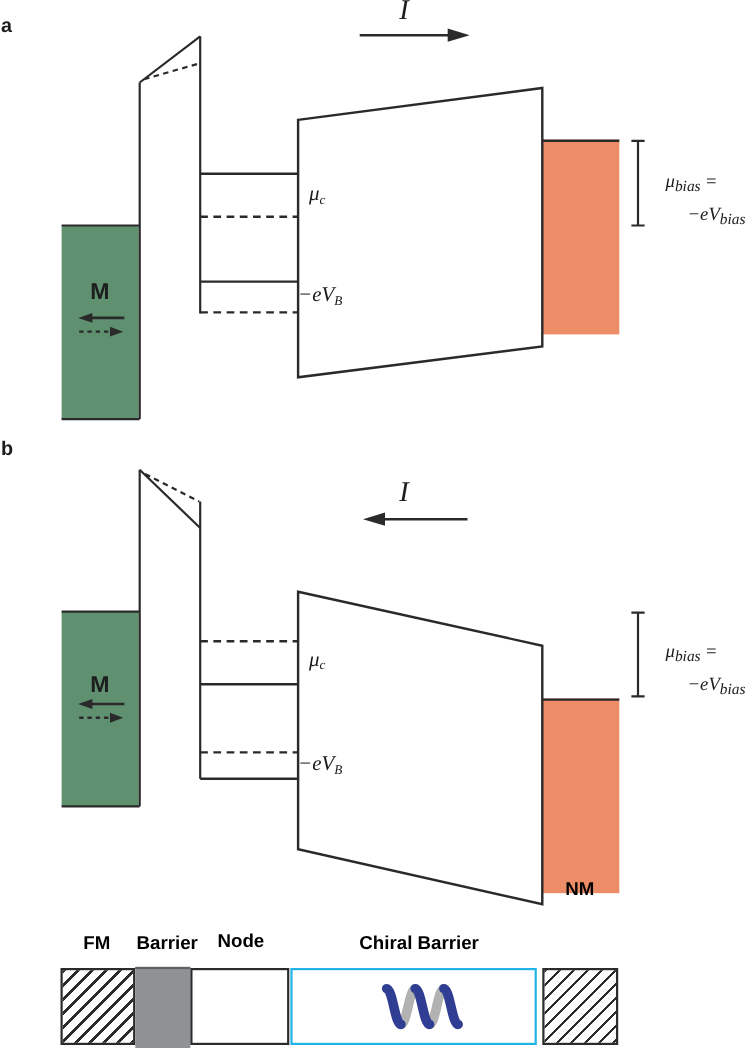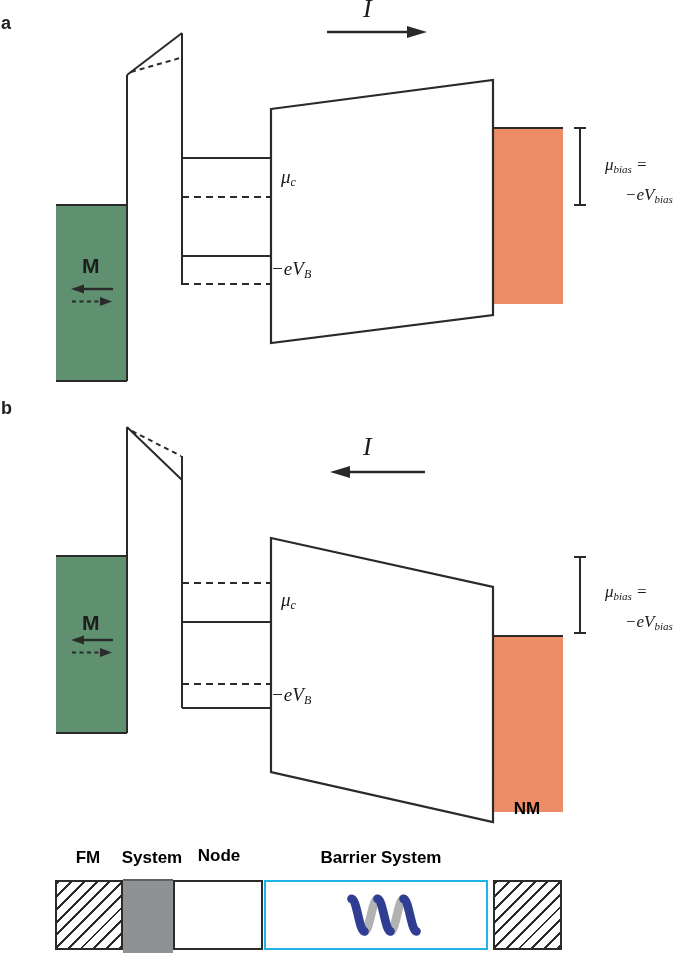--- a/index.html
+++ b/index.html
@@ -12,21 +12,21 @@
           font-family:"Liberation Sans",sans-serif;color:#222;}
   .draw{position:absolute;left:0;top:0;}
   .lbl{position:absolute;white-space:nowrap;line-height:1;}
   .panel-letter{font-weight:bold;font-size:18px;color:#1d1d1d;}
   .current{font-family:"Liberation Serif",serif;font-style:italic;font-size:26px;color:#1d1d1d;}
   .mag{font-weight:bold;font-size:21px;color:#1d1d1d;letter-spacing:.5px;}
   .math{font-family:"Liberation Serif",serif;font-style:italic;font-size:19px;color:#1a1a1a;}
   .math sub{font-size:12px;font-style:italic;vertical-align:-0.28em;}
   .math .eq{margin-left:5px;font-style:normal;}
   .bias{font-size:17px;}
-  .bias sub{font-size:11px;}
+  .bias sub{font-size:14px;}
   .legend-label{font-size:17px;font-weight:700;color:#000000;transform:translateX(-50%);}
   .box{position:absolute;box-sizing:border-box;background:#fff;}
   .bordered{border:2.5px solid var(--hatch-black);}
   .hatch{background:repeating-linear-gradient(135deg,var(--hatch-black) 0 2px,transparent 2px 9px);}
   .graybox{background:var(--barrier-gray);border-top:2px solid #5e6264;}
   .chiralbox{border:2.5px solid var(--chiral-cyan);}
 </style>
 </head>
 <body>
 
@@ -115,23 +115,23 @@
 
   <span class="lbl panel-letter" style="left:1px;top:399px">b</span>
   <span class="lbl current" style="left:363px;top:434px">I</span>
   <span class="lbl mag" style="left:82px;top:612px">M</span>
   <span class="lbl math" style="left:281px;top:590px"><span>μ</span><sub>c</sub></span>
   <span class="lbl math" style="left:271px;top:685px"><span>−eV</span><sub>B</sub></span>
   <span class="lbl math bias" style="left:605px;top:583px"><span>μ</span><sub>bias</sub><span class="eq">=</span></span>
   <span class="lbl math bias" style="left:625px;top:613px"><span>−eV</span><sub>bias</sub></span>
 
   <span class="lbl legend-label" style="left:88px;top:849px">FM</span>
-  <span class="lbl legend-label" style="left:152px;top:849px">System</span>
+  <span class="lbl legend-label" style="left:152px;top:849px">Barrier</span>
   <span class="lbl legend-label" style="left:219px;top:847px">Node</span>
-  <span class="lbl legend-label" style="left:381px;top:849px">Barrier System</span>
+  <span class="lbl legend-label" style="left:381px;top:849px">Chiral Barrier</span>
   <span class="lbl legend-label" style="left:527px;top:800px">NM</span>
 
   <div class="box bordered hatch" style="left:55px;top:880px;width:68px;height:70px"></div>
   <div class="box graybox" style="left:123px;top:879px;width:50px;height:74px"></div>
   <div class="box bordered" style="left:173px;top:880px;width:90px;height:70px"></div>
   <div class="box chiralbox" style="left:264px;top:880px;width:224px;height:70px">
     <svg width="88" height="52" viewBox="0 0 76 48" style="position:absolute;left:74px;top:6px">
       <g fill="none" stroke-linecap="round" stroke-width="8">
         <path d="M20,40 C25,40 27,10 32,10" style="stroke:var(--helix-gray)"></path>
         <path d="M44,40 C49,40 51,10 56,10" style="stroke:var(--helix-gray)"></path>

